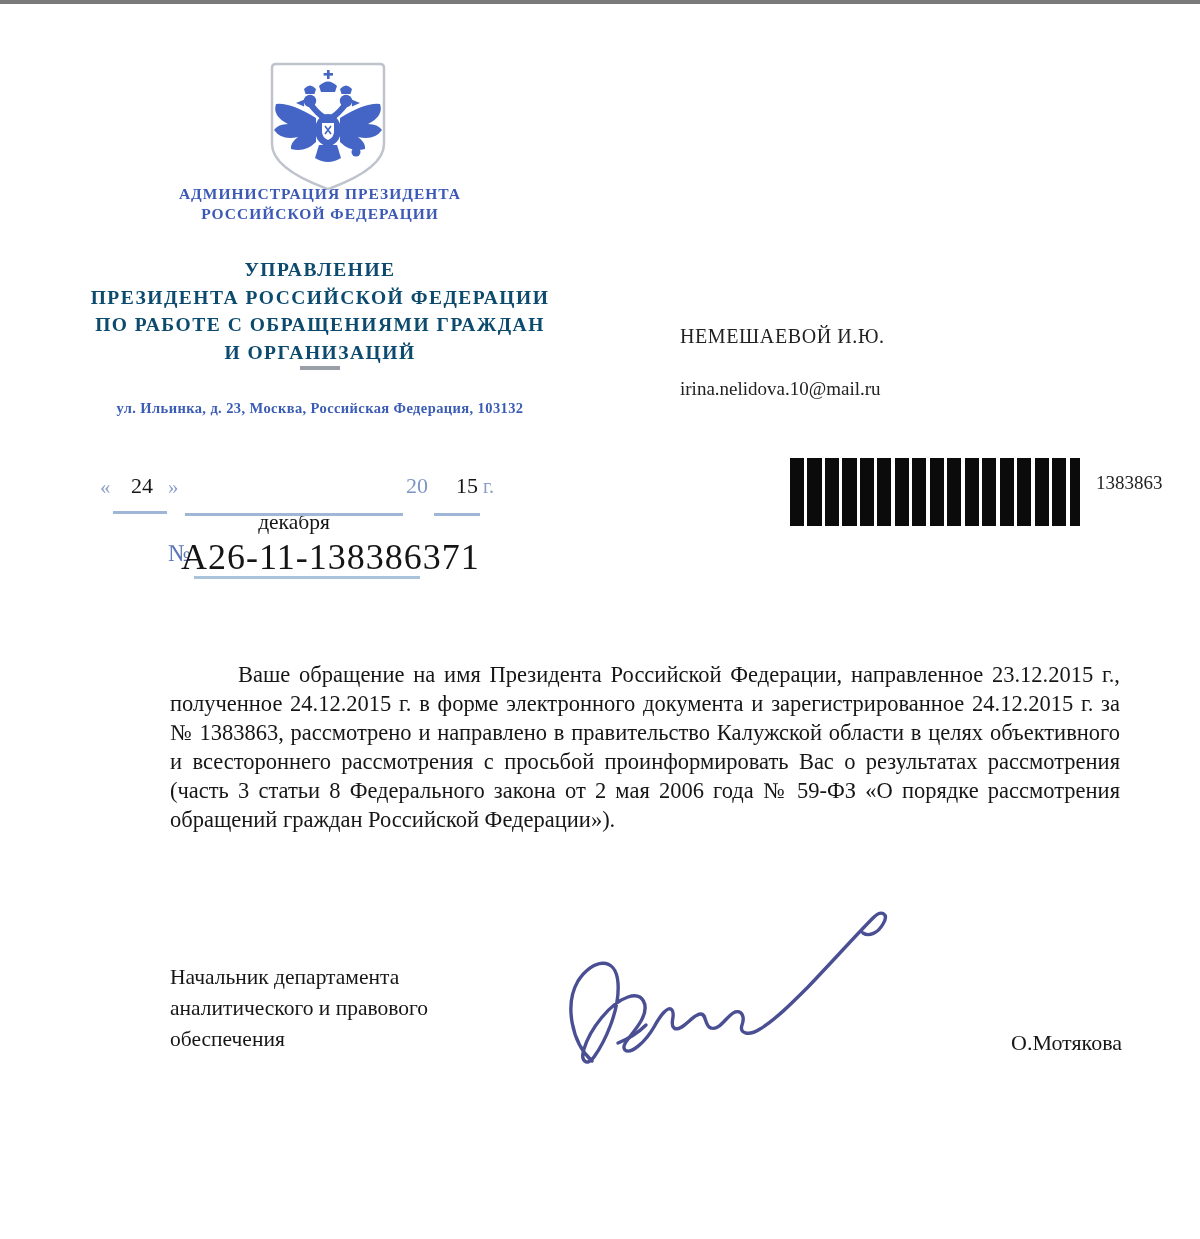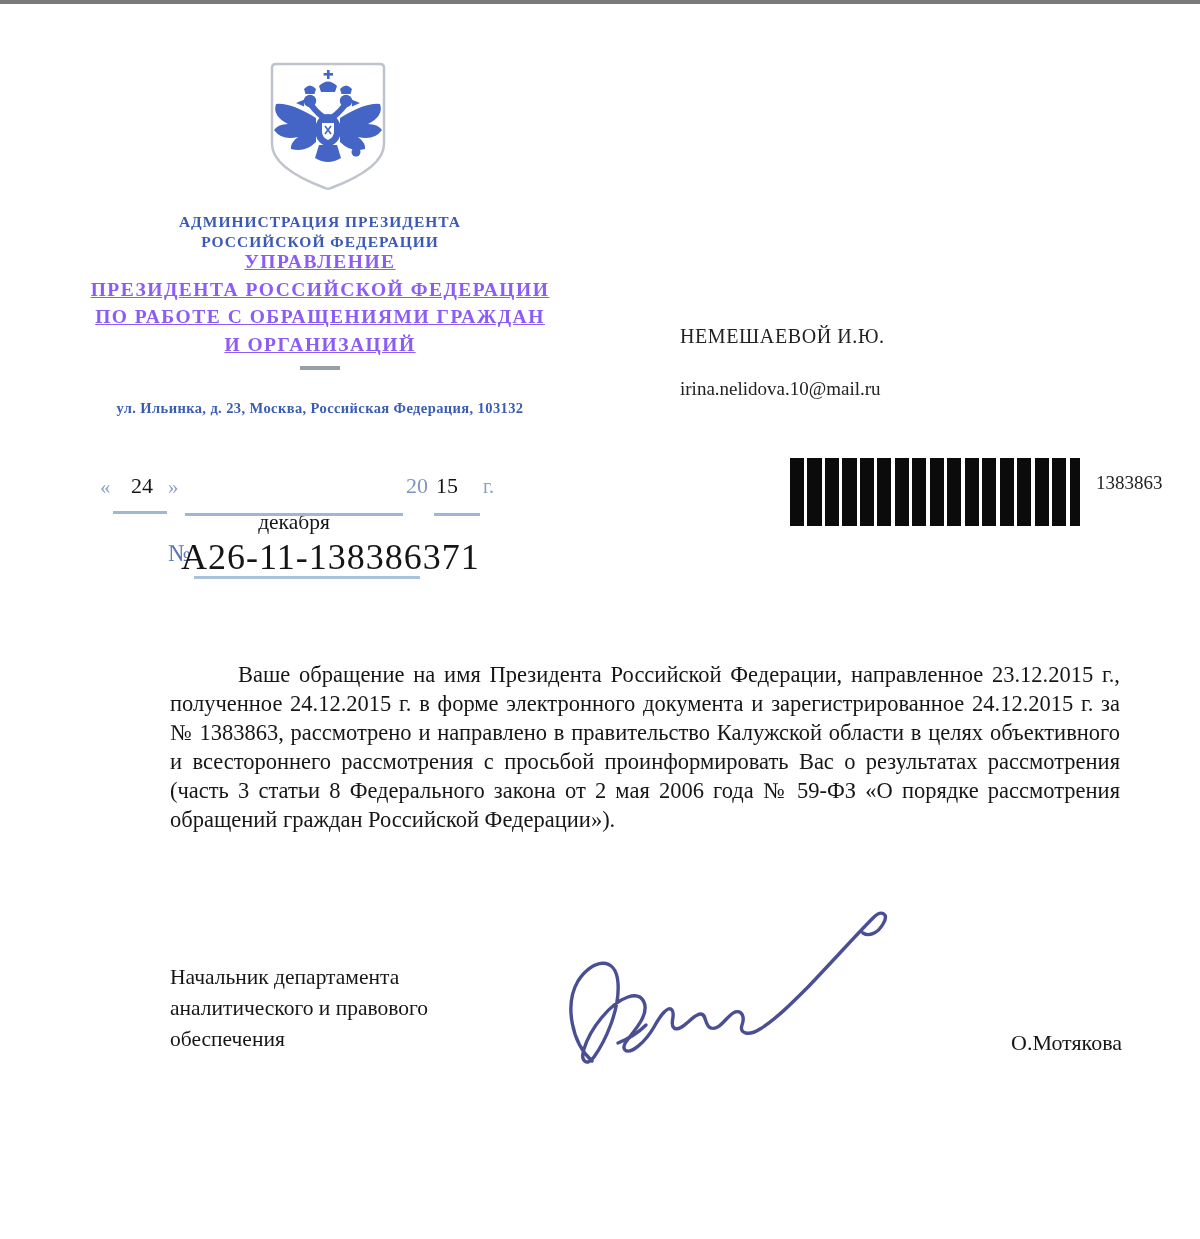--- a/index.html
+++ b/index.html
@@ -5,36 +5,36 @@
   html,body{margin:0;padding:0;background:#ffffff;}
   .page{
     position:relative;width:1200px;height:1239px;background:#ffffff;overflow:hidden;
     font-family:"Liberation Serif", serif;color:#1b1b1b;
   }
   .topbar{position:absolute;left:0;top:0;width:1200px;height:4px;background:#7a7a7a;}
 
   
   .emblem{position:absolute;left:256px;top:56px;width:144px;height:144px;}
   .lh{position:absolute;left:60px;width:520px;text-align:center;}
-  .org{top:212px;font-size:15.5px;font-weight:bold;letter-spacing:1px;color:#3b59b5;line-height:20px;}
-  .dept{top:248px;font-size:19.5px;font-weight:bold;letter-spacing:1.5px;color:#8b5cf6;line-height:27.5px;text-decoration:underline;}
+  .org{top:184px;font-size:15.5px;font-weight:bold;letter-spacing:1px;color:#3b59b5;line-height:20px;}
+  .dept{top:256px;font-size:19.5px;font-weight:bold;letter-spacing:1.5px;color:#0c4a6e;line-height:27.5px;}
   .lh-divider{position:absolute;left:300px;top:366px;width:40px;height:4px;background:#9aa0a8;}
   .addr{top:400px;font-size:14.5px;font-weight:bold;color:#3a5cb5;letter-spacing:0.4px;}
 
   
   .rcpt-name{position:absolute;left:680px;top:325px;font-size:20px;letter-spacing:0.6px;color:#222;}
   .rcpt-email{position:absolute;left:680px;top:378px;font-size:19px;color:#222;}
 
   
   .dateline{position:absolute;left:0;top:473px;width:1200px;height:46px;font-size:22px;}
   .q{position:absolute;color:#8aa0c8;font-size:21px;}
   .d-day{position:absolute;left:118px;top:0;width:48px;text-align:center;color:#151515;font-family:Liberation Serif, serif;}
   .d-month{position:absolute;left:185px;top:0;width:218px;text-align:center;color:#151515;font-size:21.5px;margin-top:37px;}
   .d-cent{position:absolute;left:406px;top:0;color:#7e95c4;}
-  .d-year{position:absolute;left:436px;top:0;width:42px;text-align:left;color:#151515;}
+  .d-year{position:absolute;left:436px;top:0;width:42px;text-align:right;color:#151515;}
   .d-suffix{position:absolute;left:483px;top:2px;color:#8aa0c8;font-size:20px;}
   .u{position:absolute;height:3px;background:#9fb6d6;}
 
   
   .refline{position:absolute;left:0;top:536px;width:1200px;height:44px;}
   .ref-sign{position:absolute;left:168px;top:4px;font-size:24px;color:#5b76b8;}
   .ref-val{position:absolute;left:181px;top:0;font-size:36px;letter-spacing:1px;color:#151515;}
   .ref-underline{position:absolute;left:194px;top:40px;width:226px;height:3px;background:#a9c3dd;}
 
   

